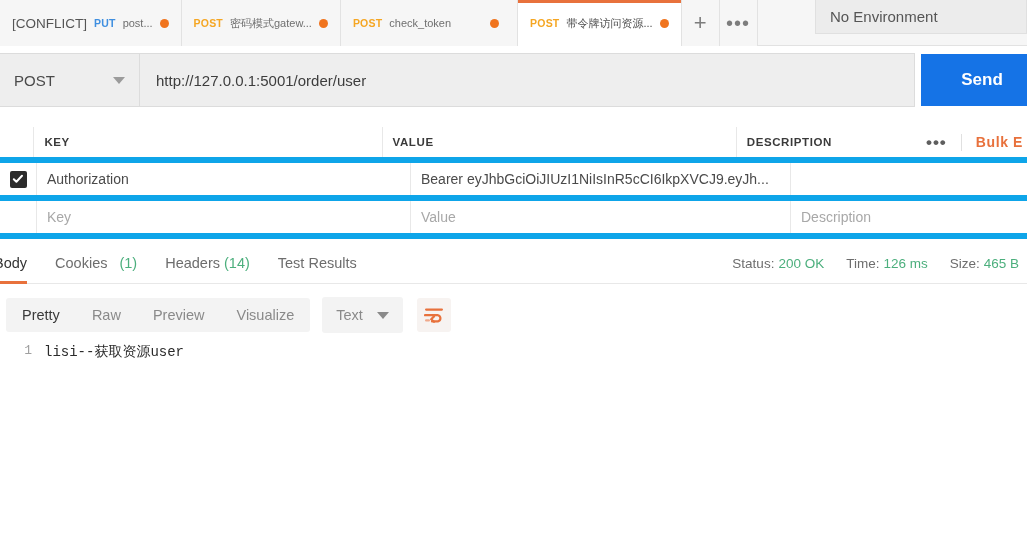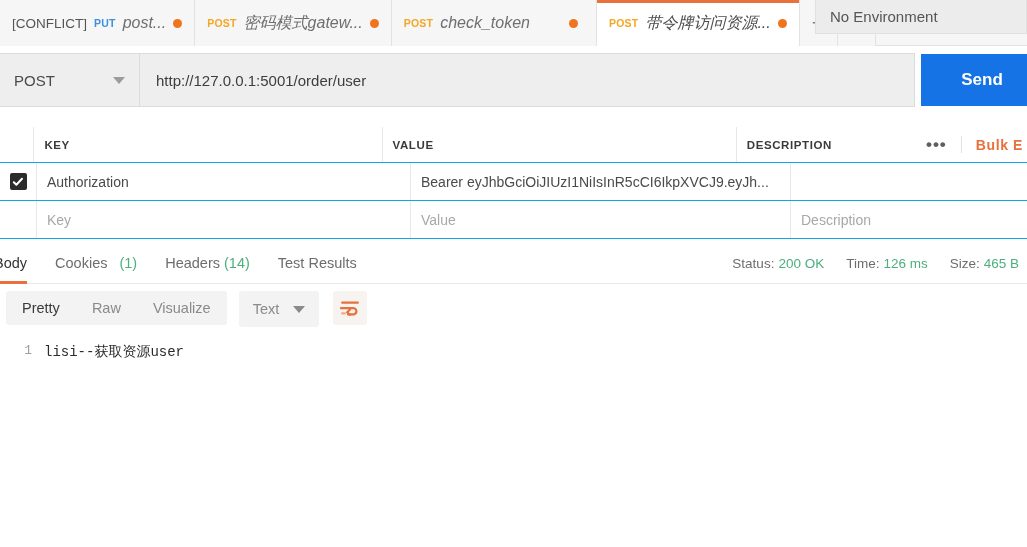--- a/index.html
+++ b/index.html
@@ -29,21 +29,21 @@
   .tab.active::before {
     content: ""; position: absolute; top: 0; left: 0; right: 0; height: 3px;
     background: #e8713c;
   }
   .tab .conflict { color: #555; font-size: 13.5px; }
   .tab .verb {
     font-size: 10.5px; font-weight: bold; letter-spacing: .2px;
   }
   .verb.post { color: #f5a623; }
   .verb.put  { color: #3f8fe0; }
-  .tab .tname { color: #6f6f6f; font-size: 16px; font-style: italic; }
+  .tab .tname { color: #6f6f6f; font-size: 11px; }
   .tab.active .tname { color: #4d4d4d; }
   .dot {
     width: 9px; height: 9px; border-radius: 50%;
     background: #f0741e; display: inline-block; flex: none;
   }
   .tabctl {
     display: flex; align-items: center; justify-content: center;
     width: 38px; height: 46px; border-right: 1px solid #e2e2e2;
     color: #8a8a8a; cursor: pointer; background: #f6f6f6;
   }
@@ -80,21 +80,21 @@
     position: absolute; left: 921px; top: 2px;
     width: 122px; height: 52px; background: #1573e6;
     color: #fff; font-size: 17px; font-weight: bold;
     display: flex; align-items: center; justify-content: center;
     border: none; cursor: pointer; font-family: "Liberation Sans", sans-serif;
   }
 
   
   .kvtable { position: absolute; top: 127px; left: 0; width: 1027px; }
   .kvrow { display: flex; height: 38px; align-items: stretch;
-           border-bottom: 1px solid #0ea5e9; }
+           border-bottom: 6px solid #0ea5e9; }
   .kvrow.head { height: 36px; }
   .cb-cell { width: 37px; display: flex; align-items: center; justify-content: center;
              border-right: 1px solid #e8e8e8; }
   .cbox { width: 17px; height: 17px; background: #2b2b2b; border-radius: 2px;
           display: flex; align-items: center; justify-content: center; cursor: pointer; }
   .cbox svg { display:block; }
   .c-key { width: 374px; border-right: 1px solid #e8e8e8; display: flex; align-items: center; padding: 0 0 0 10px; }
   .c-val { width: 380px; border-right: 1px solid #e8e8e8; display: flex; align-items: center; padding: 0 8px 0 10px; overflow: hidden; white-space: nowrap; }
   .c-desc { flex: 1; display: flex; align-items: center; padding: 0 0 0 10px; }
   .kvrow.head .c-key, .kvrow.head .c-val, .kvrow.head .c-desc {
@@ -119,21 +119,21 @@
   .rtab.active::after { content:""; position:absolute; left:0; right:0; bottom:0;
           height:3px; background:#e8713c; }
   .cnt { color: #4caf7d; margin-left: 4px; }
   .statusarea { position: absolute; right: 8px; top: 0; height: 41px;
                 display: flex; align-items: center; gap: 22px; font-size: 13.5px; }
   .st-label { color: #6d6d6d; }
   .st-val { color: #4caf7d; margin-left: 4px; }
 
   
   .viewbar { position: absolute; top: 291px; left: 0; width: 1027px; height: 48px;
-             display: flex; align-items: flex-start; }
+             display: flex; align-items: center; }
   .vgroup { display: flex; align-items: center; background: #f3f3f3; border-radius: 3px;
             height: 34px; margin-left: 6px; }
   .vtab { padding: 0 16px; font-size: 14.5px; color: #8a8a8a; line-height: 34px;
           cursor: pointer; }
   .vtab.active { color: #3a3a3a; }
   .vsel { display: flex; align-items: center; gap: 14px; background: #f3f3f3;
           border-radius: 3px; height: 36px; padding: 0 14px; margin-left: 12px;
           font-size: 14.5px; color: #8a8a8a; cursor: pointer; }
   .vsel .caret { border-top-color: #8a8a8a; }
   .wrapbtn { width: 34px; height: 34px; margin-left: 14px; background: #f7f3f1;
@@ -277,20 +277,21 @@
       <span>
         <span class="st-label">Size:</span><span class="st-val">465 B</span>
       </span>
     </div>
   </div>
 
   <div class="viewbar">
     <div class="vgroup">
       <div class="vtab active">Pretty</div>
       <div class="vtab">Raw</div>
+      <div class="vtab">Preview</div>
       <div class="vtab">Visualize</div>
     </div>
     <div class="vsel">
       <span>Text</span>
       <span class="caret"></span>
     </div>
     <div class="wrapbtn">
       <svg width="20" height="16" viewBox="0 0 20 16" aria-hidden="true">
         <rect x="1" y="1.5" width="18" height="2.2" rx="1.1" fill="#e8713c"></rect>
         <path d="M1 8.2 H14 a3.2 3.2 0 0 1 0 6.2 H8" stroke="#e8713c" stroke-width="2.2" fill="none" stroke-linecap="round"></path>

